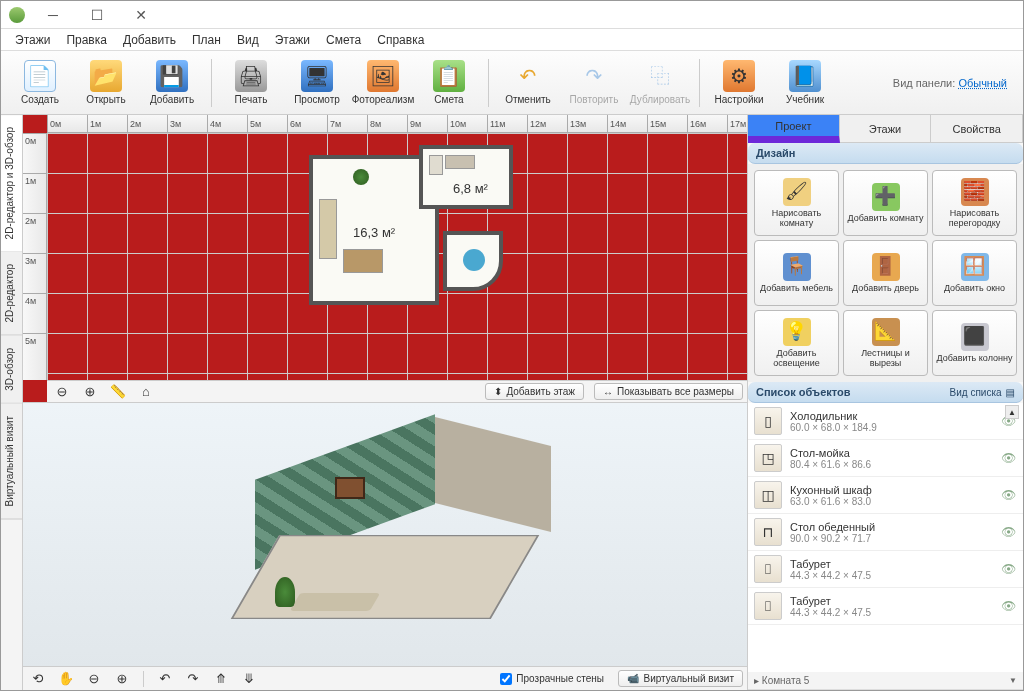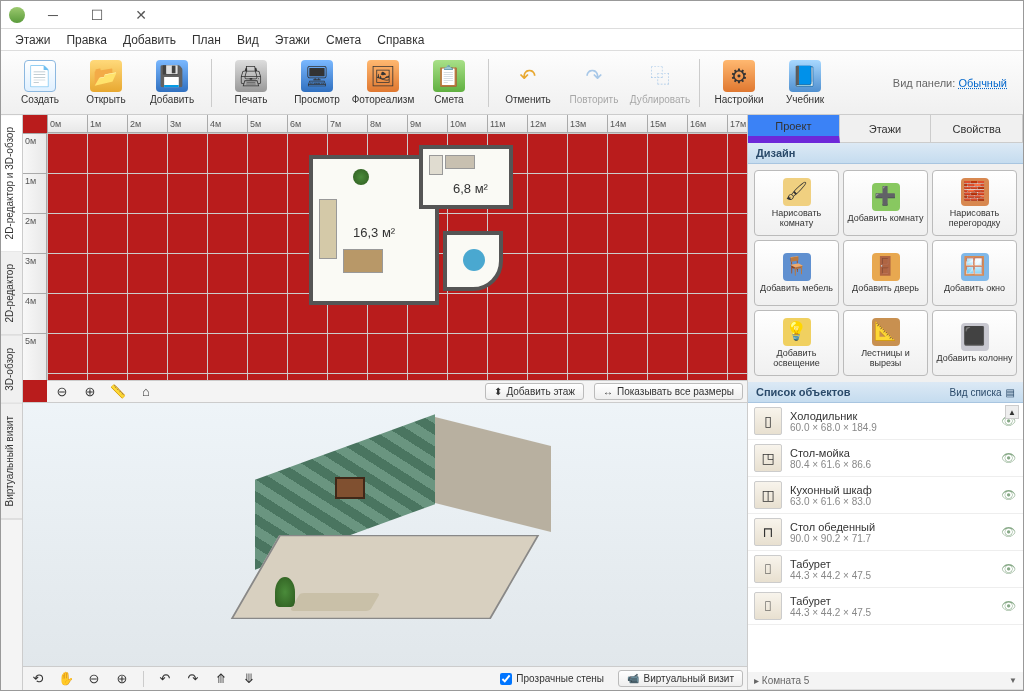--- a/index.html
+++ b/index.html
@@ -63,21 +63,21 @@
   .iso-sofa { position:absolute; left:100px; top:160px; width:80px; height:30px; background:#c9c0a8; transform:skewX(-30deg) scaleY(0.6); border-radius:4px; }
   .iso-plant { position:absolute; left:80px; top:150px; width:20px; height:30px; background:radial-gradient(#4a8b3a,#2d5a1f); border-radius:50% 50% 20% 20%; }
   .view3dtool { position:absolute; bottom:0; left:0; right:0; height:24px; background:#f4f4f4; border-top:1px solid #ccc; display:flex; align-items:center; padding:0 4px; gap:6px; }
   .chk { display:flex; align-items:center; gap:4px; font-size:10px; margin-left:12px; }
   .chk input { width:12px; height:12px; }
 
   
   .rtabs { height:28px; display:flex; border-bottom:1px solid #ccc; background:#f0f0f0; }
   .rtab { flex:1; display:flex; align-items:center; justify-content:center; font-size:11px; border-right:1px solid #ccc; cursor:pointer; }
   .rtab.active { background:#3b82f6; border-bottom:7px solid #6d28d9; margin-bottom:-1px; }
-  .rsection { padding:4px 8px; background:linear-gradient(#dce9f5,#c5dcef); border-bottom:1px solid #a8c5e0; font-size:11px; font-weight:bold; color:#2a4a6a; display:flex; align-items:center; }
+  .rsection { padding:4px 8px; background:linear-gradient(#dce9f5,#c5dcef); border-bottom:1px solid #a8c5e0; font-size:11px; font-weight:bold; color:#2a4a6a; display:flex; align-items:center;border-radius:7px; }
   .dgrid { display:grid; grid-template-columns:repeat(3,1fr); gap:4px; padding:6px; background:#f0f0f0; }
   .dbtn { background:linear-gradient(#fff,#f0f0f0); border:1px solid #bbb; border-radius:4px; padding:4px 2px; display:flex; flex-direction:column; align-items:center; justify-content:center; height:66px; cursor:pointer; font-size:9px; text-align:center; line-height:1.1; }
   .dbtn .dicon { width:28px; height:28px; margin-bottom:3px; border-radius:4px; display:flex; align-items:center; justify-content:center; font-size:18px; }
   .objlist { flex:1; overflow-y:auto; background:#fff; }
   .objrow { display:flex; align-items:center; padding:4px 6px; border-bottom:1px solid #eee; cursor:pointer; }
   .objicon { width:28px; height:28px; background:linear-gradient(#f8f4ec,#e8e0d0); border:1px solid #ccc; margin-right:8px; border-radius:2px; display:flex; align-items:center; justify-content:center; font-size:14px; }
   .objinfo { flex:1; }
   .objname { font-size:11px; color:#333; }
   .objdim { font-size:10px; color:#888; }
   .eye { width:16px; color:#8a8; font-size:12px; }

